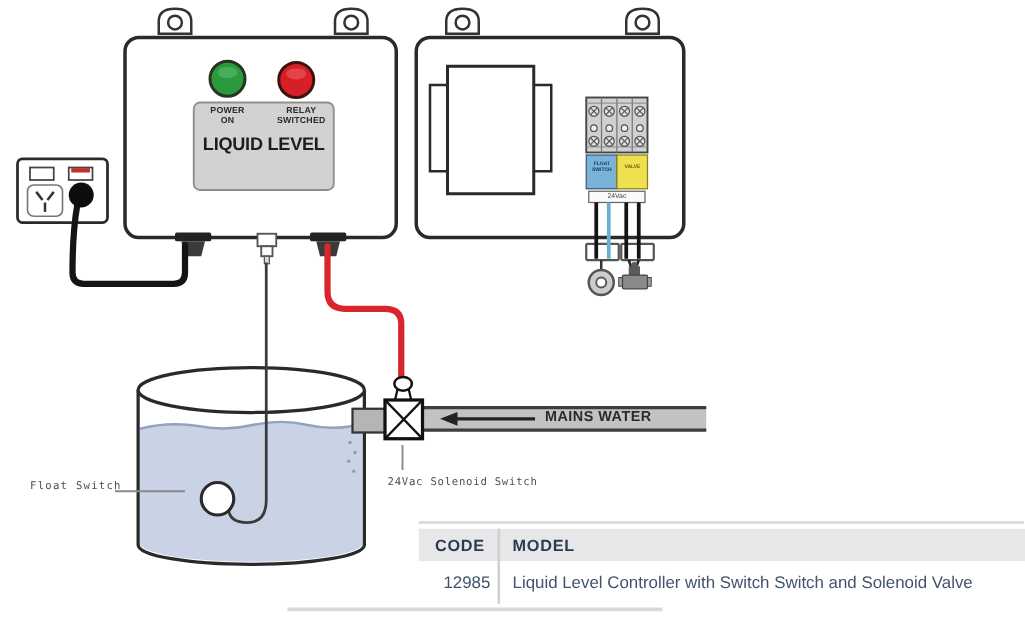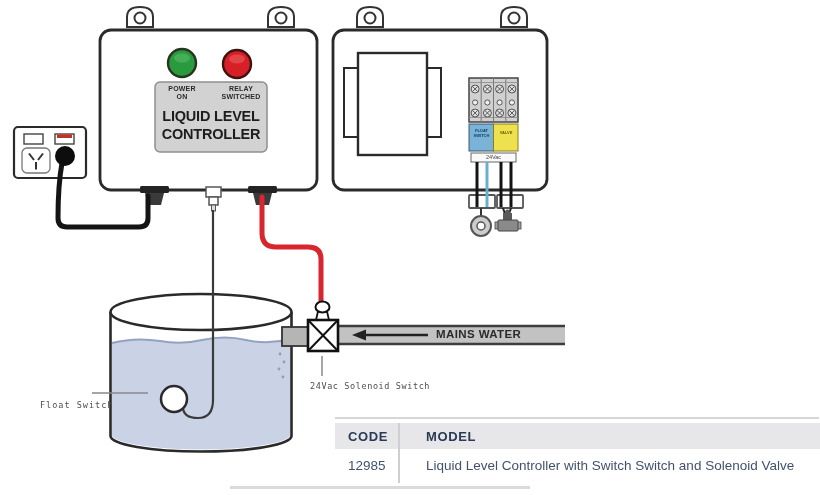--- a/index.html
+++ b/index.html
@@ -9,23 +9,23 @@
   .abs{position:absolute;}
   .lamp-label{font-size:7px;font-weight:bold;color:#2a2a2a;text-align:center;line-height:8px;letter-spacing:.2px;}
   .ctrl-title{font-size:14.5px;font-weight:bold;color:#1d1d1d;text-align:center;line-height:18px;letter-spacing:-.2px;}
   .tiny-term{font-size:4px;line-height:4.6px;font-weight:bold;text-align:center;overflow:hidden;}
   .strip-label{font-size:5.5px;color:#444;text-align:center;line-height:9px;}
   .mono-label{font-family:"DejaVu Sans Mono",monospace;font-size:8.5px;color:#4e4e4e;letter-spacing:1px;white-space:nowrap;}
   .mains-label{font-size:11.5px;font-weight:bold;color:#2b2b2b;letter-spacing:.4px;white-space:nowrap;}
   
   .tbl-topline{left:335px;top:417px;width:484px;height:2px;background:#d6d6d8;}
   .tbl-header{left:335px;top:423px;width:567px;height:26px;background:#e7e7e9;display:flex;align-items:center;}
-  .tbl-row{left:335px;top:449px;width:484px;height:33px;background:#ffffff;display:flex;align-items:center;}
+  .tbl-row{left:335px;top:449px;width:484px;height:33px;background:#ffffff;display:flex;align-items:center;text-align:center;}
   .cell-code{width:64px;padding-left:13px;box-sizing:border-box;}
-  .cell-model{padding-left:27px;}
+  .cell-model{padding-left:11px;}
   .hdr-text{font-size:13px;font-weight:bold;color:#2b3a55;letter-spacing:.6px;}
   .row-text{font-size:13.5px;color:#42526d;}
   .tbl-divider{left:398px;top:423px;width:2px;height:60px;background:#cfcfd1;}
   .tbl-bottomline{left:230px;top:486px;width:300px;height:3px;background:#dadadc;}
 </style>
 </head>
 <body>
 
 <div id="stage">
 
@@ -192,33 +192,32 @@
 <div class="abs lamp-label" style="left:159px;top:85px;width:46px;">
   <div>POWER</div>
   <div>ON</div>
 </div>
 <div class="abs lamp-label" style="left:216px;top:85px;width:50px;">
   <div>RELAY</div>
   <div>SWITCHED</div>
 </div>
 <div class="abs ctrl-title" style="left:155px;top:107px;width:112px;">
   <div>LIQUID LEVEL</div>
-  <div>CONTROLLER</div>
 </div>
 
 <div class="abs tiny-term" style="left:469.5px;top:129px;width:24px;color:#0f3f66;">
   <div>FLOAT</div>
   <div>SWITCH</div>
 </div>
 <div class="abs tiny-term" style="left:494px;top:131px;width:24px;color:#6b5d00;">
   <div>VALVE</div>
 </div>
 <div class="abs strip-label" style="left:471px;top:153px;width:45px;">24Vac</div>
 
-<div class="abs mono-label" style="left:24px;top:400px;margin-left:16px;">Float Switch</div>
+<div class="abs mono-label" style="left:24px;top:384px;">Float Switch</div>
 <div class="abs mono-label" style="left:310px;top:381px;letter-spacing:.6px;">24Vac Solenoid Switch</div>
 <div class="abs mains-label" style="left:436px;top:328px;">MAINS WATER</div>
 
 <div>
   <div class="abs tbl-topline"></div>
   <div class="abs tbl-header">
     <div class="cell-code hdr-text">CODE</div>
     <div class="cell-model hdr-text">MODEL</div>
   </div>
   <div class="abs tbl-row">

